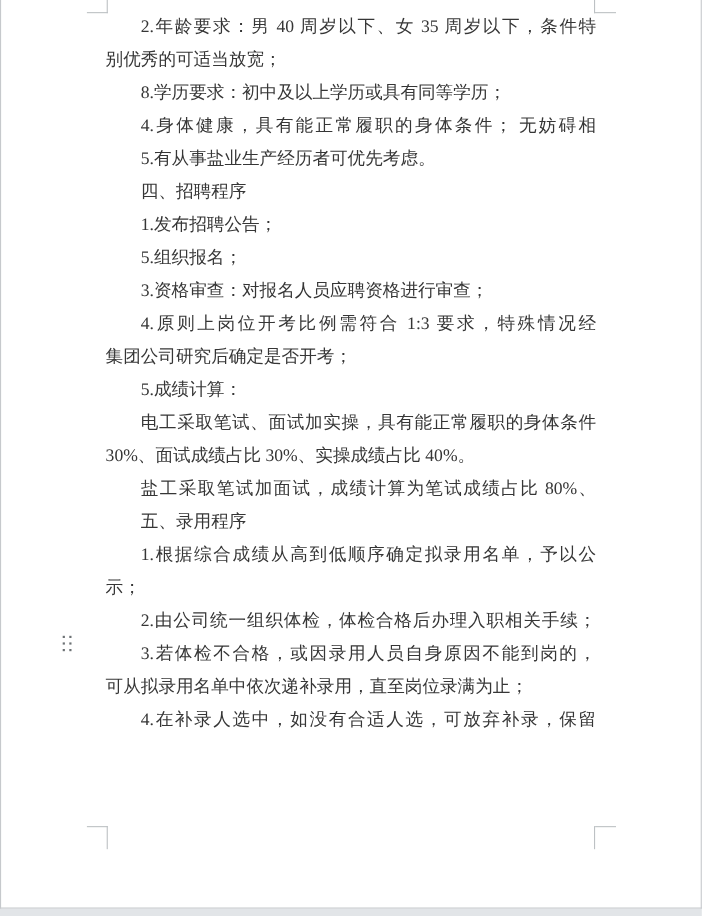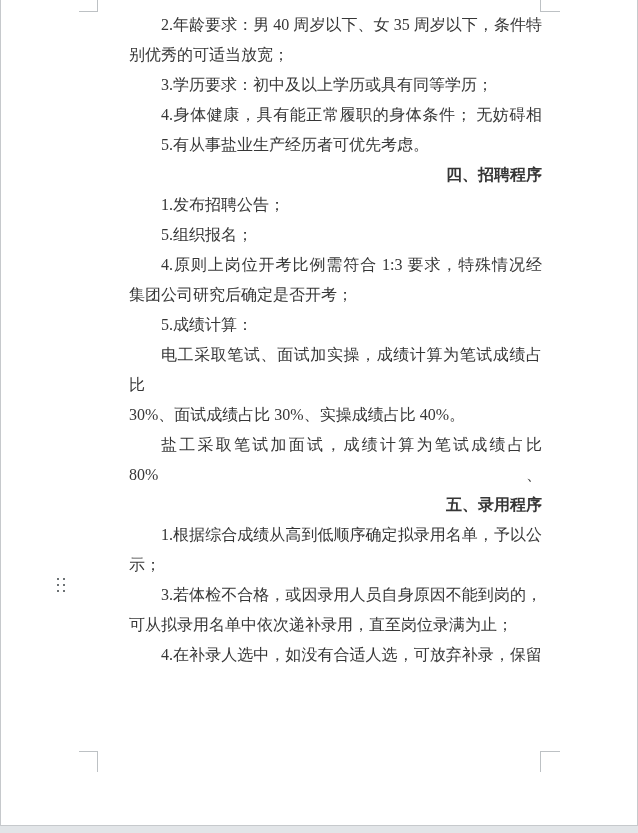--- a/index.html
+++ b/index.html
@@ -19,24 +19,24 @@
     background: #ffffff;
     border-left: 1px solid var(--border-c, #c6c9cc);
     border-right: 1px solid var(--border-c, #c6c9cc);
     border-bottom: 1px solid var(--border-c, #c6c9cc);
   }
   .textblock {
     position: absolute; left: 95px; top: 10px; width: 446px;
     font-size: 16px; line-height: 30px;
     color: var(--text-c, #363636);
   }
-  .line { white-space: pre-wrap; margin-left: 33px; }
+  .line { white-space: pre-wrap; }
   .line.indent  { text-indent: 2em; }
   .line.stretch { text-align: justify; text-align-last: justify; }
-  .line.bold    { font-weight: bold; text-align: right; }
+  .line.bold    { font-weight: normal; }
   .mark { position: absolute; background: var(--mark-c, #bdc1c4); }
   .m-tl-v { left: 96px;  top: 0;     width: 1px;  height: 12px; }
   .m-tl-h { left: 78px;  top: 11px;  width: 19px; height: 1px;  }
   .m-tr-v { left: 539px; top: 0;     width: 1px;  height: 12px; }
   .m-tr-h { left: 539px; top: 11px;  width: 20px; height: 1px;  }
   .m-bl-h { left: 78px;  top: 751px; width: 19px; height: 1px;  }
   .m-bl-v { left: 96px;  top: 751px; width: 1px;  height: 21px; }
   .m-br-h { left: 540px; top: 751px; width: 19px; height: 1px;  }
   .m-br-v { left: 539px; top: 751px; width: 1px;  height: 21px; }
   .drag-handle {
@@ -66,34 +66,36 @@
     <span class="mark m-br-h"></span>
     <span class="mark m-br-v"></span>
 
     <div class="drag-handle">
       <span class="dot"></span>
     </div>
 
     <div class="textblock" id="textblock">
         <div class="line indent stretch">2.年龄要求：男 40 周岁以下、女 35 周岁以下，条件特</div>
         <div class="line">别优秀的可适当放宽；</div>
-        <div class="line indent">3.学历要求：初中及以上学历或具有同等学历；</div>
+        <div class="line indent">8.学历要求：初中及以上学历或具有同等学历；</div>
         <div class="line indent stretch">4.身体健康，具有能正常履职的身体条件； 无妨碍相</div>
         <div class="line indent">5.有从事盐业生产经历者可优先考虑。</div>
         <div class="line indent bold">四、招聘程序</div>
         <div class="line indent">1.发布招聘公告；</div>
         <div class="line indent">5.组织报名；</div>
+        <div class="line indent">3.资格审查：对报名人员应聘资格进行审查；</div>
         <div class="line indent stretch">4.原则上岗位开考比例需符合 1:3 要求，特殊情况经</div>
         <div class="line">集团公司研究后确定是否开考；</div>
         <div class="line indent">5.成绩计算：</div>
-        <div class="line indent stretch">电工采取笔试、面试加实操，成绩计算为笔试成绩占比</div>
+        <div class="line indent stretch">电工采取笔试、面试加实操，具有能正常履职的身体条件</div>
         <div class="line">30%、面试成绩占比 30%、实操成绩占比 40%。</div>
         <div class="line indent stretch">盐工采取笔试加面试，成绩计算为笔试成绩占比 80%、</div>
         <div class="line indent bold">五、录用程序</div>
         <div class="line indent stretch">1.根据综合成绩从高到低顺序确定拟录用名单，予以公</div>
         <div class="line">示；</div>
+        <div class="line indent stretch">2.由公司统一组织体检，体检合格后办理入职相关手续；</div>
         <div class="line indent stretch">3.若体检不合格，或因录用人员自身原因不能到岗的，</div>
         <div class="line">可从拟录用名单中依次递补录用，直至岗位录满为止；</div>
         <div class="line indent stretch">4.在补录人选中，如没有合适人选，可放弃补录，保留</div>
       </div>
 
   </div>
 </div>
 
 </body></html>

